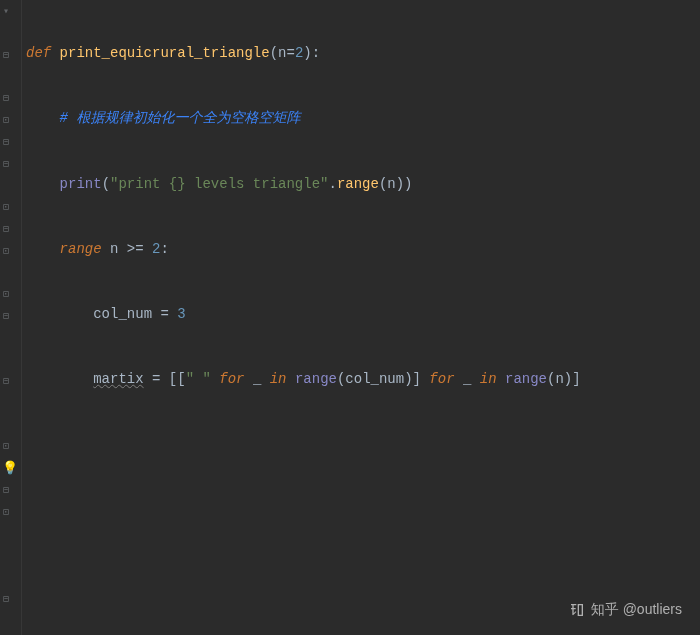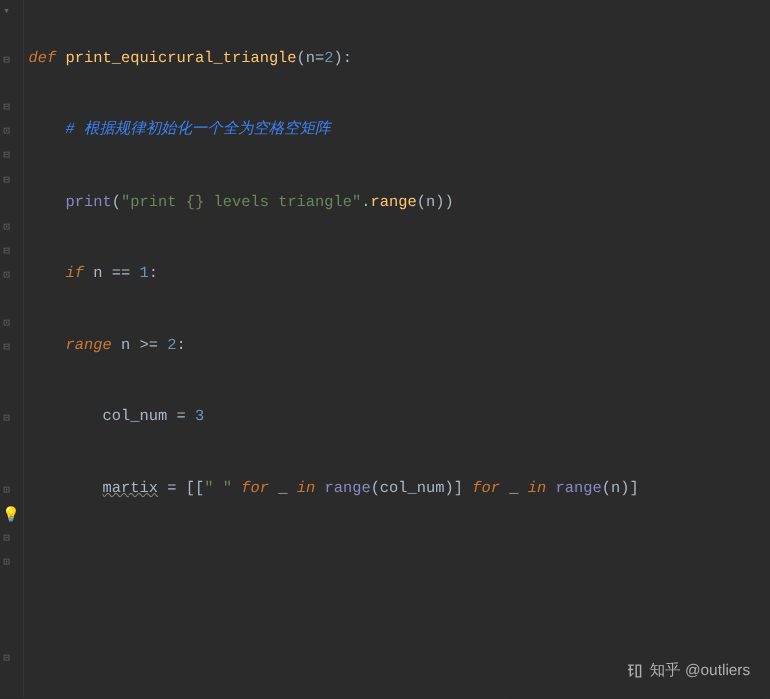--- a/index.html
+++ b/index.html
@@ -84,21 +84,20 @@
     <span class="gutter-icon fold" style="top:439px">⊡</span>
     <span class="gutter-icon bulb" style="top:459px;left:2px">💡</span>
     <span class="gutter-icon fold" style="top:483px">⊟</span>
     <span class="gutter-icon fold" style="top:505px">⊡</span>
     <span class="gutter-icon fold" style="top:592px">⊟</span>
   </div>
   <div class="code">
     <div class="line"><span class="kw">def </span><span class="fnname">print_equicrural_triangle</span><span>(n=</span><span class="num">2</span><span>):</span></div>
     <div class="line">    <span class="comment"># 根据规律初始化一个全为空格空矩阵</span></div>
     <div class="line">    <span class="builtin">print</span><span>(</span><span class="str">"print {} levels triangle"</span><span>.</span><span class="fn">range</span><span>(n))</span></div>
-    <div class="line">    <span class="kw">if </span><span>n </span><span>== </span><span class="num">1</span><span>:</span></div>
     <div class="line">    <span class="kw">range </span><span>n </span><span>&gt;= </span><span class="num">2</span><span>:</span></div>
     <div class="line">        <span>col_num </span><span>= </span><span class="num">3</span></div>
     <div class="line">        <span class="underline">martix</span><span> = [[</span><span class="str">" "</span><span> </span><span class="kw">for </span><span>_ </span><span class="kw">in </span><span class="builtin">range</span><span>(col_num)] </span><span class="kw">for </span><span>_ </span><span class="kw">in </span><span class="builtin">range</span><span>(n)]</span></div>
     
     
     
     
     
     
     

